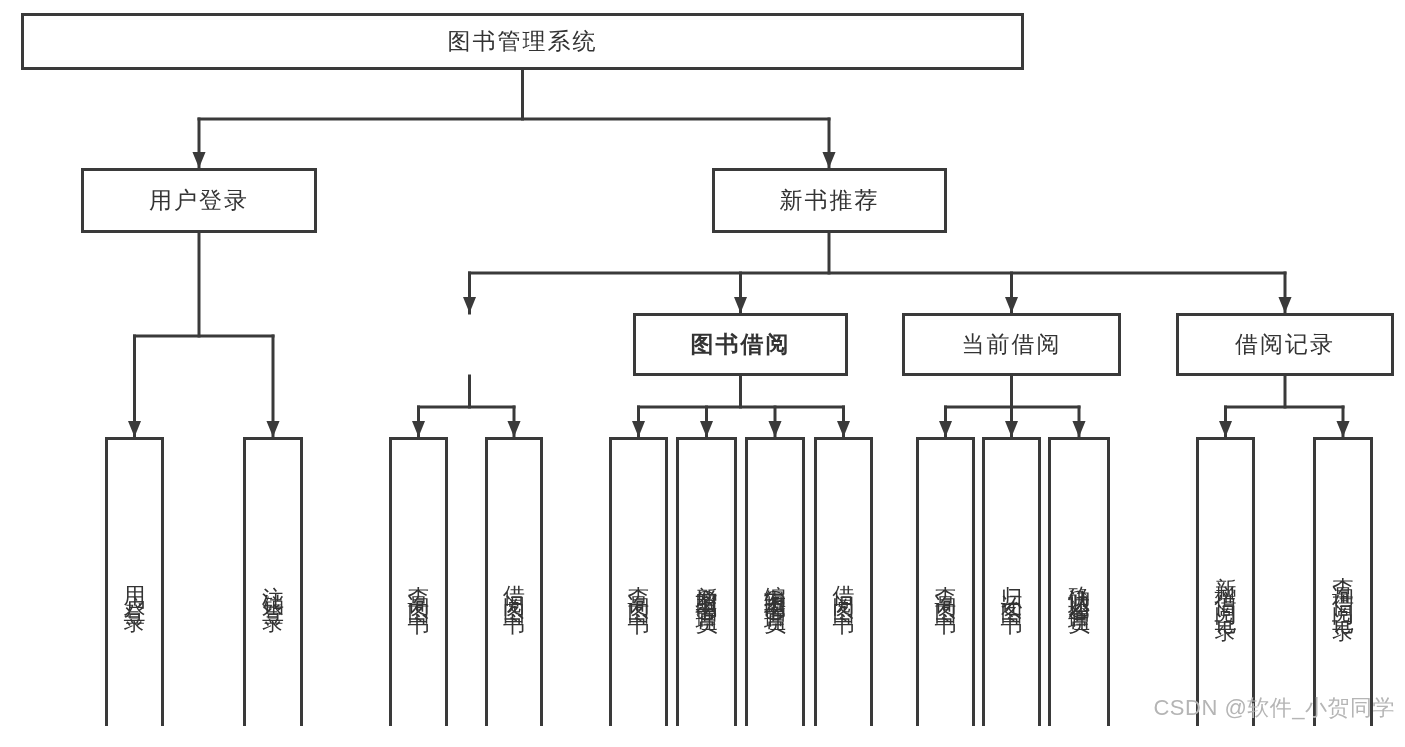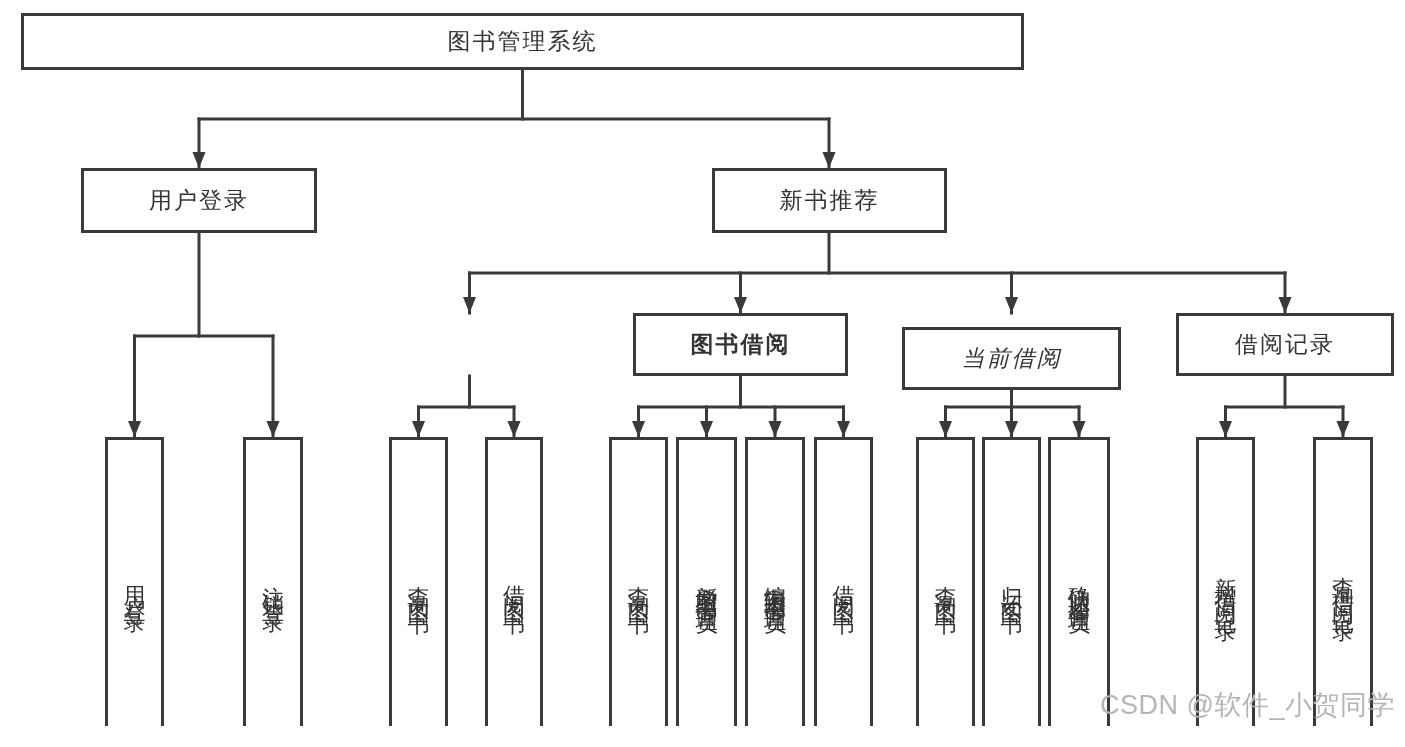--- a/index.html
+++ b/index.html
@@ -17,21 +17,21 @@
     display:flex;align-items:center;justify-content:center;
     color:var(--ink);
   }
   .box.h{font-size:23px;letter-spacing:2px;white-space:nowrap;}
   .box.v{
     writing-mode:vertical-rl;text-orientation:mixed;
     font-size:22px;letter-spacing:9px;line-height:1.1;
   }
   .watermark{
     position:absolute;right:10px;bottom:3px;
-    font-size:27px;color:var(--wm);letter-spacing:0.5px;white-space:nowrap;
+    font-size:22px;color:var(--wm);letter-spacing:0.5px;white-space:nowrap;
   }
 </style>
 </head>
 <body>
 
 <div id="canvas" style="--line: #3a3a3a; --ink: #333333; --wm: #b5b5b5; background: rgb(255, 255, 255);">
 
   <svg class="connectors" viewBox="0 0 1405 747" xmlns="http://www.w3.org/2000/svg">
     <defs>
       <marker id="arw" viewBox="0 0 10 10" refX="10" refY="5" markerWidth="5.5" markerHeight="4.5" orient="auto" preserveAspectRatio="none">
@@ -79,21 +79,21 @@
     <path class="ln" d="M1225.5 407 V437" marker-end="url(#arw)"></path>
     <path class="ln" d="M1343 407 V437" marker-end="url(#arw)"></path>
   </svg>
 
   <div class="box h" style="left:21px;top:13px;width:1003px;height:57px;">图书管理系统</div>
 
   <div class="box h" style="left:81px;top:168px;width:236px;height:65px;">用户登录</div>
   <div class="box h" style="left:712px;top:168px;width:235px;height:65px;">新书推荐</div>
 
   <div class="box h" style="left:633px;top:313px;width:215px;height:63px;font-weight:bold;">图书借阅</div>
-  <div class="box h" style="left:902px;top:327px;width:219px;height:63px;font-style:italic;">当前借阅</div>
+  <div class="box h" style="left:902px;top:313px;width:219px;height:63px;">当前借阅</div>
   <div class="box h" style="left:1176px;top:313px;width:218px;height:63px;">借阅记录</div>
 
   <div class="box v" style="left:105px;top:437px;width:59px;height:298px;">用户登录</div>
   <div class="box v" style="left:243px;top:437px;width:60px;height:298px;">注销登录</div>
   <div class="box v" style="left:389px;top:437px;width:59px;height:298px;">查询图书</div>
   <div class="box v" style="left:485px;top:437px;width:58px;height:298px;">借阅图书</div>
   <div class="box v" style="left:609px;top:437px;width:59px;height:298px;">查询图书</div>
   <div class="box v" style="left:676px;top:437px;width:61px;height:298px;letter-spacing:4px;">新增图书（管理员）</div>
   <div class="box v" style="left:745px;top:437px;width:60px;height:298px;letter-spacing:4px;">编辑图书（管理员）</div>
   <div class="box v" style="left:814px;top:437px;width:59px;height:298px;">借阅图书</div>

